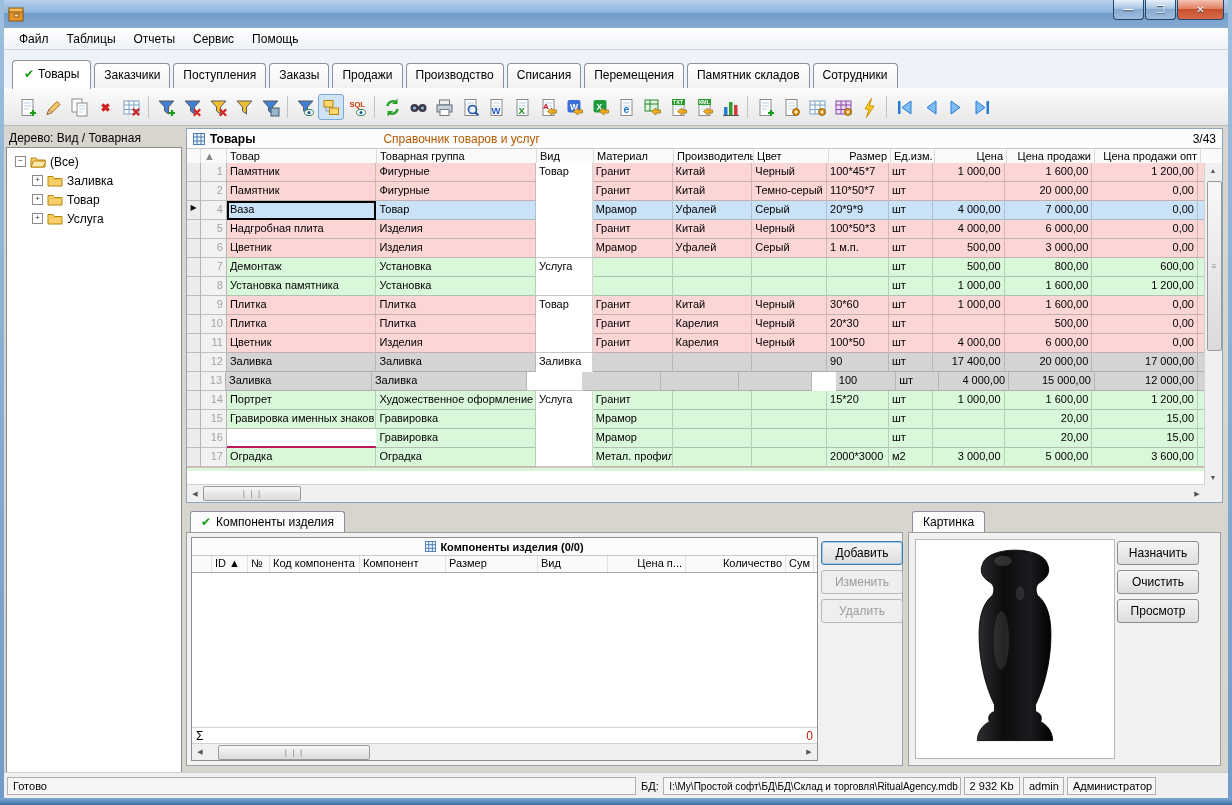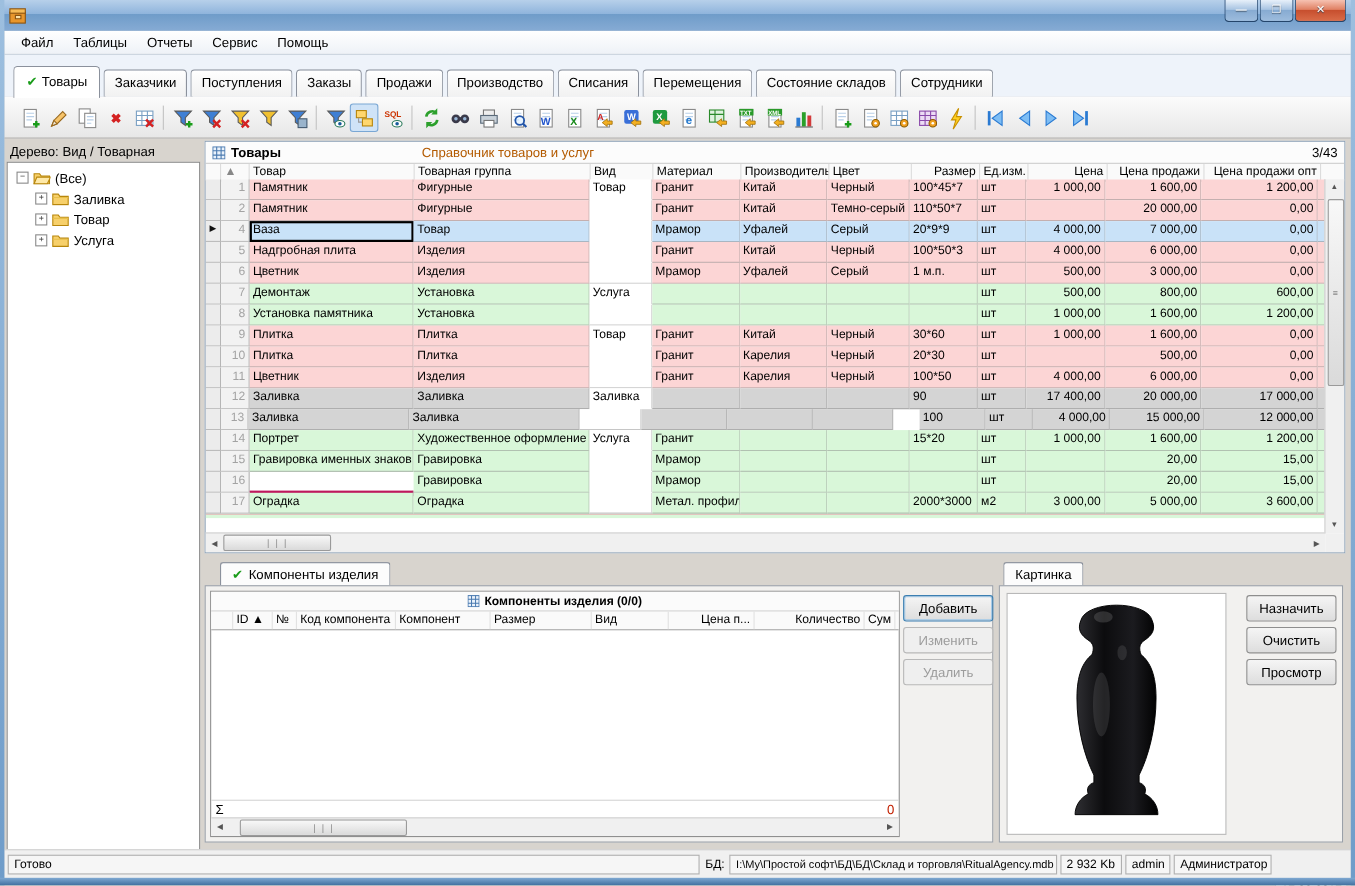--- a/index.html
+++ b/index.html
@@ -131,21 +131,21 @@
   </div>
 <div class="tabsrow" id="tabsrow">
     <div class="tab active"><span class="chk">✔</span>Товары</div>
     <div class="tab">Заказчики</div>
     <div class="tab">Поступления</div>
     <div class="tab">Заказы</div>
     <div class="tab">Продажи</div>
     <div class="tab">Производство</div>
     <div class="tab">Списания</div>
     <div class="tab">Перемещения</div>
-    <div class="tab">Состояние складов</div>
+    <div class="tab">Памятник складов</div>
     <div class="tab">Сотрудники</div>
   </div>
 <div class="toolbar" id="toolbar">
     <div class="tbtn">
       <svg width="21" height="21" viewBox="0 0 21 21">
         <rect x="5" y="2.5" width="11" height="16" fill="#fff" stroke="#8a8a8a"></rect>
         <path d="M7 6h7M7 9h7M7 12h5" stroke="#b8cfe8" fill="none"></path>
         <g stroke="#1a9c1a" stroke-width="2.2">
           <path d="M16 13v6M13 16h6" fill="none"></path>
         </g>
@@ -738,21 +738,21 @@
     <div class="sb-arrow" style="position:absolute;bottom:0;">▼</div>
   </div>
   <div class="hscroll">
     <div class="sb-arrow">◀</div>
     <div class="sb-thumb" style="width:96px;">❘❘❘</div>
     <div class="sb-arrow" style="margin-left:auto;">▶</div>
   </div>
   <div class="corner"></div>
 </div>
 
-<div class="subtab" style="left:200px;">
+<div class="subtab" style="left:190px;">
   <span class="chk">✔</span><span>Компоненты изделия</span>
 </div>
 <div class="panel" style="left:186px;width:717px;">
   <div class="comp-table">
     <div class="ct-title">
       <svg width="11" height="11" viewBox="0 0 12 12">
           <rect x="0.5" y="0.5" width="11" height="11" fill="#eaf2fb" stroke="#4a7ab0"></rect>
           <path d="M0.5 4h11M0.5 8h11M4 0.5v11M8 0.5v11" stroke="#4a7ab0" fill="none"></path>
         </svg>
       <span>Компоненты изделия (0/0)</span>
@@ -799,21 +799,21 @@
           <stop offset="0.7" stop-color="#1b1b1f"></stop>
             <stop offset="1" stop-color="#000"></stop>
         </linearGradient>
       </defs>
       <path fill="url(#vg)" stroke="#000" d="M22,26 C28,4 92,4 98,26 C103,38 94,44 88,48 C84,52 84,56 86,62 C96,70 102,84 102,108 C102,140 94,170 84,190 L84,198 C90,200 92,204 90,210 C98,214 104,222 104,232 L16,232 C16,222 22,214 30,210 C28,204 30,200 36,198 L36,190 C26,170 18,140 18,108 C18,84 24,70 34,62 C36,56 36,52 32,48 C26,44 17,38 22,26 Z"></path>
       <ellipse cx="44" cy="115" rx="9" ry="34" fill="#ffffff" opacity="0.10"></ellipse>
       <ellipse cx="46" cy="22" rx="10" ry="6" fill="#ffffff" opacity="0.14"></ellipse>
       <ellipse cx="66" cy="60" rx="5" ry="8" fill="#ffffff" opacity="0.10"></ellipse>
     </svg>
   </div>
-  <div class="btncol" style="left:224px;" id="picbtns">
+  <div class="btncol" style="left:208px;" id="picbtns">
       <div class="pbtn">Назначить</div>
       <div class="pbtn">Очистить</div>
       <div class="pbtn">Просмотр</div>
     </div>
 </div>
 
 <div class="statusbar">
   <div class="seg" style="margin-left:3px;width:652px;">Готово</div>
   <div class="seg flat">БД:</div>
   <div class="seg f10" style="width:308px;">I:\My\Простой софт\БД\БД\Склад и торговля\RitualAgency.mdb</div>

